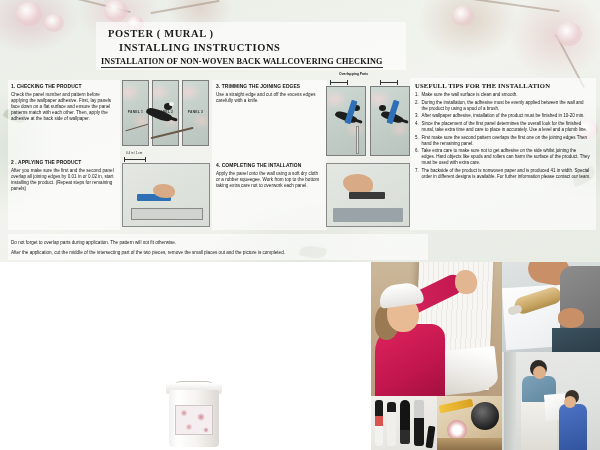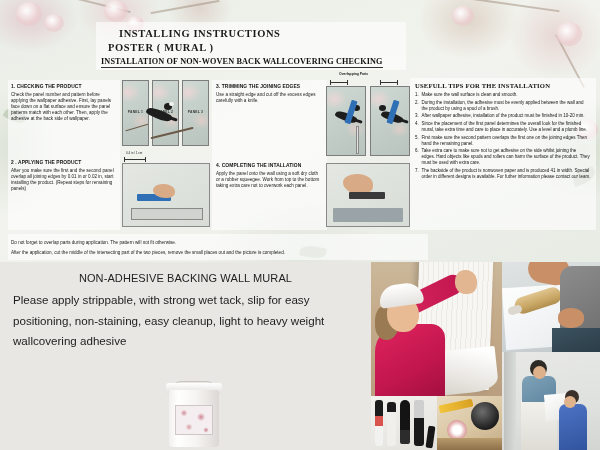--- a/index.html
+++ b/index.html
@@ -396,22 +396,22 @@
     <div class="sheet-leaf" style="left:300px;top:246px;width:26px;height:12px;transform:rotate(12deg);"></div>
   </div>
 
   <div class="wash" style="left:8px;top:80px;width:112px;height:150px;"></div>
   <div class="wash" style="left:212px;top:80px;width:115px;height:150px;"></div>
   <div class="wash" style="left:410px;top:78px;width:186px;height:152px;"></div>
   <div class="wash" style="left:96px;top:22px;width:310px;height:48px;"></div>
   <div class="wash" style="left:8px;top:234px;width:420px;height:26px;"></div>
 
   <div class="title-block">
+    <div class="title-line">POSTER ( MURAL )</div>
     <div class="title-line second">INSTALLING INSTRUCTIONS</div>
-    <div class="title-line">POSTER ( MURAL )</div>
   </div>
   <div class="subtitle">INSTALLATION OF NON-WOVEN BACK WALLCOVERING CHECKING</div>
 
   <div class="step" id="step1">
     <h4>1. CHECKING THE PRODUCT</h4>
     <p>Check the panel number and pattern before applying the wallpaper adhesive. First, lay panels face down on a flat surface and ensure the panel patterns match with each other. Then, apply the adhesive at the back side of wallpaper.</p>
   </div>
 
   <div class="step" id="step2">
     <h4>2 . APPLYING THE PRODUCT</h4>
@@ -521,24 +521,20 @@
       <span class="num">7.</span>
       <span class="txt">The backside of the product is nonwoven paper and is produced 41 in width. Special order in different designs is available. For futher information please contact our team.</span>
     </div>
   </div>
 
   <div class="notes">
     <p>Do not forget to overlap parts during application. The pattern will not fit otherwise.</p>
     <p>After the application, cut the middle of the intersecting part of the two pieces, remove the small places out and the picture is completed.</p>
   </div>
 
-  <div class="bottom">
-    <div class="headline">NON-ADHESIVE BACKING WALL MURAL</div>
-    <div class="body">Please apply strippable, with strong wet tack, slip for easy positioning, non-staining, easy cleanup, light to heavy weight wallcovering adhesive</div>
-  </div>
 
   <div class="bucket">
     <div class="bucket-handle"></div>
     <div class="bucket-lid"></div>
     <div class="bucket-body"></div>
     <div class="bucket-label"></div>
   </div>
 
   <div class="collage">
 

